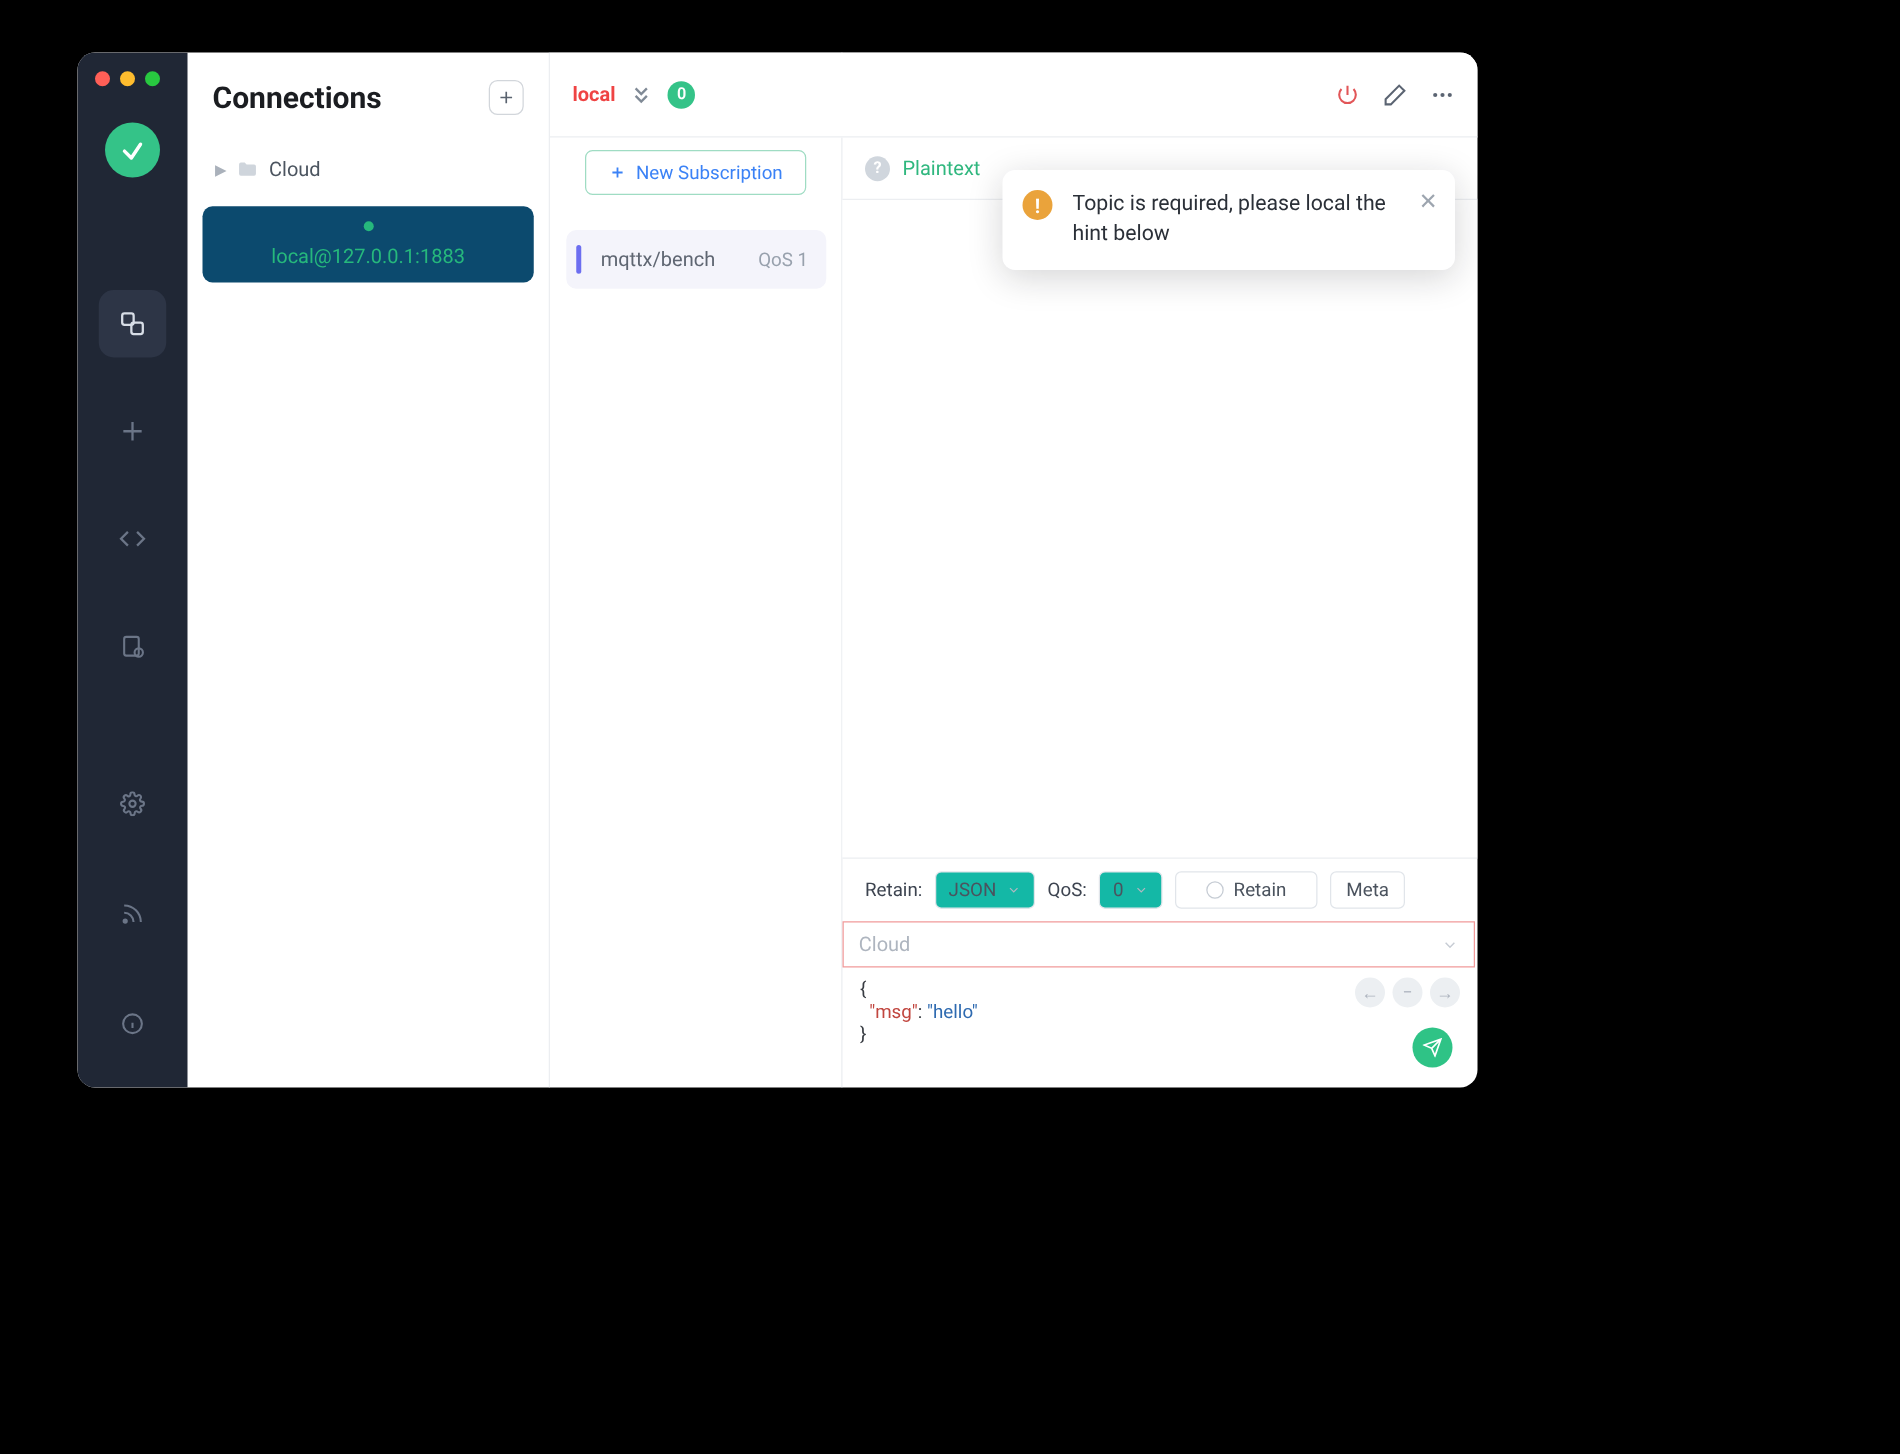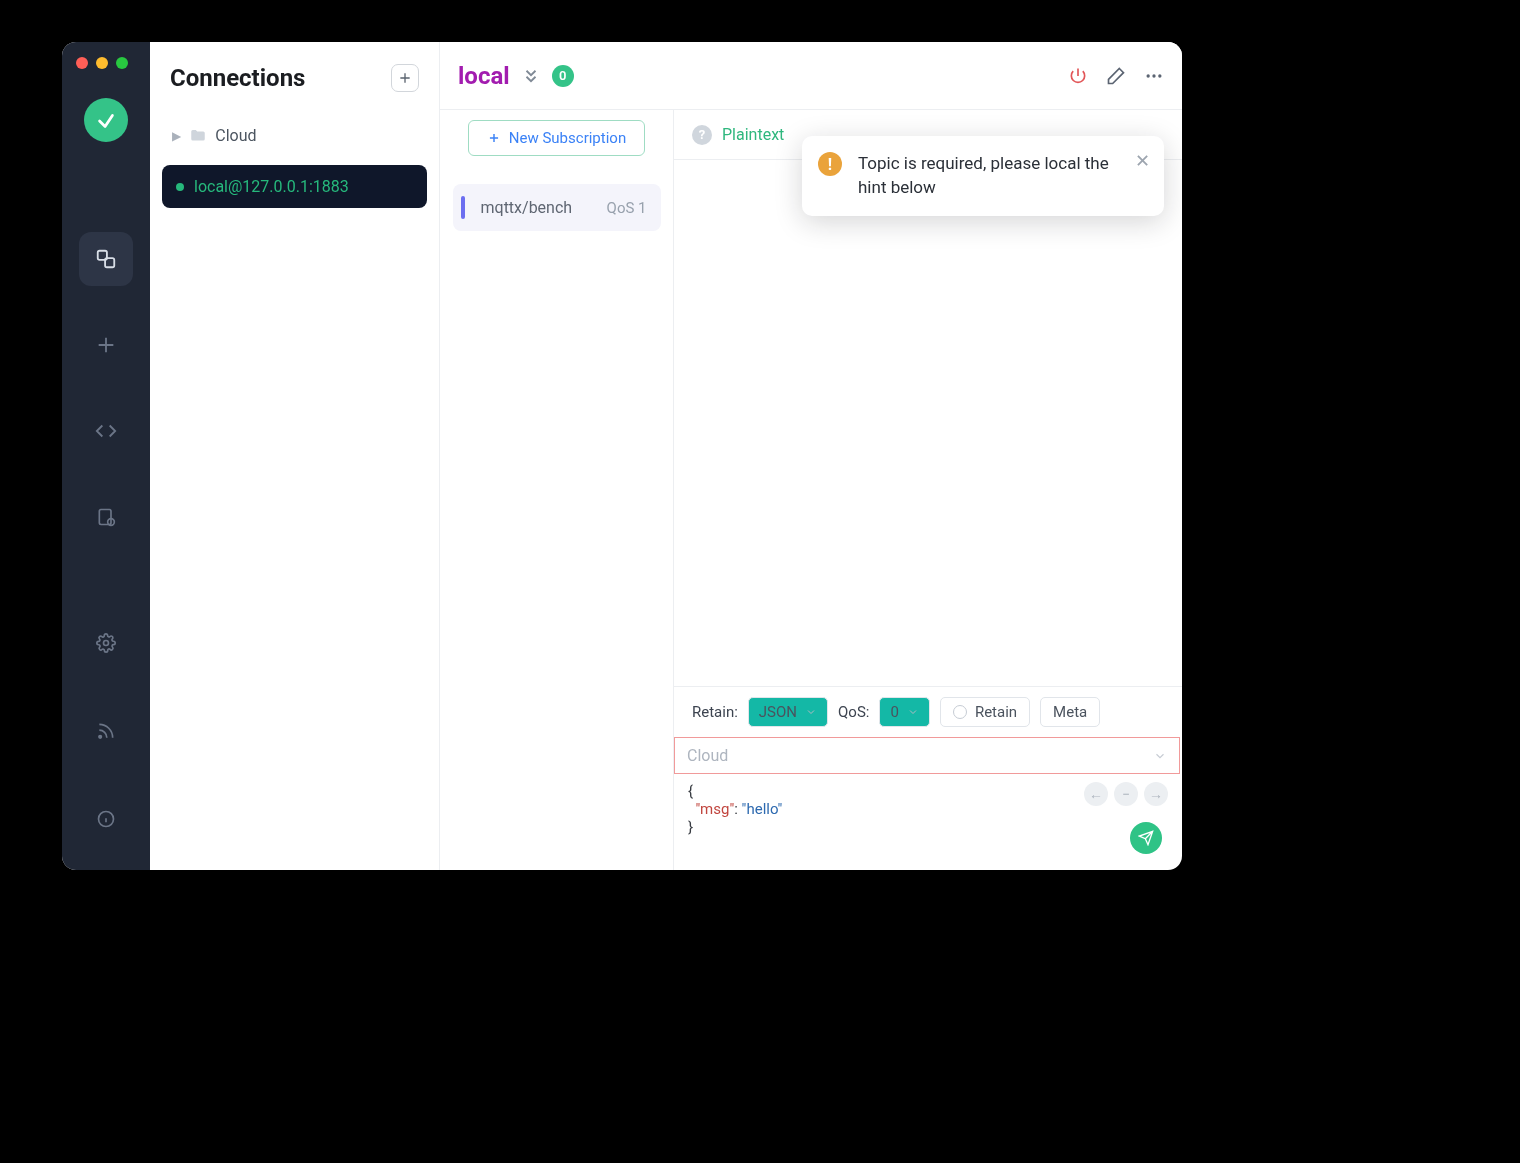--- a/index.html
+++ b/index.html
@@ -55,32 +55,32 @@
 .tree-item {
   display: flex; align-items: center; gap: 8px; padding: 10px 10px; border-radius: 8px;
   color: #4c5560; font-size: 16px;
 }
 .caret { color: #aab1bb; font-size: 12px; }
 .folder-ic { color: #cfd5dc; }
 .conn-item {
   display: flex; align-items: center; gap: 10px; padding: 12px 14px; margin-top: 10px;
   border-radius: 8px; font-size: 16px;
 }
-.conn-item.active { background: #0f172a; color: #26b87c; }
+.conn-item.active { background: #0c4a6e; color: #26b87c; flex-direction: column; }
 .dot { width: 8px; height: 8px; border-radius: 50%; background: #26b87c; }
 
 
 .mid-panel { width: 234px; border-right: 1px solid #eceef1; display: flex; flex-direction: column; }
 .main-header {
   position: absolute; left: 378px; right: 0; top: 0; height: 68px;
   border-bottom: 1px solid #eceef1; background: #fff; z-index: 5;
   display: flex; align-items: center; padding: 0 18px;
 }
 .mh-left { display: flex; align-items: center; gap: 12px; }
-.mh-title { font-size: 24px; font-weight: 700; color: #a21caf; }
+.mh-title { font-size: 16px; font-weight: 700; color: #ef4444; }
 .chev-down { color: #808a96; }
 .badge-count {
   min-width: 22px; height: 22px; border-radius: 11px; background: #34c388;
   color: #fff; font-size: 13px; display: flex; align-items: center; justify-content: center;
   font-weight: 600; padding: 0 6px;
 }
 .mh-right { margin-left: auto; display: flex; align-items: center; gap: 18px; color: #5b6472; }
 .mh-ic { cursor: pointer; display: flex; }
 .power-ic { color: #e25658; }
 
@@ -112,21 +112,21 @@
   border-top: 1px solid #eceef1; padding: 10px 14px 10px 18px;
   display: flex; align-items: center; gap: 10px; font-size: 15px; color: #3d4450;
 }
 .sel {
   border: 1px solid #e1e5ea; border-radius: 5px; padding: 5px 10px;
   display: flex; align-items: center; gap: 8px; color: #4b535e; background: #14b8a6;
 }
 .sel .chev { color: #b1b8c1; }
 .retain-chk {
   display: flex; align-items: center; gap: 8px; border: 1px solid #e1e5ea; border-radius: 5px;
-  padding: 5px 12px; color: #4b535e;
+  padding: 5px 24px; color: #4b535e;
 }
 .radio { width: 14px; height: 14px; border: 1.5px solid #c6ccd4; border-radius: 50%; }
 .meta-btn { border: 1px solid #e1e5ea; border-radius: 5px; padding: 5px 12px; color: #4b535e; }
 
 .topic-input {
   margin: 0 2px 0 0; border: 1.5px solid #f19a9a; display: flex; align-items: center;
   padding: 8px 12px; color: #aeb5bf; font-size: 16px;
 }
 .topic-input .chev { margin-left: auto; color: #c7ccd4; }
 

